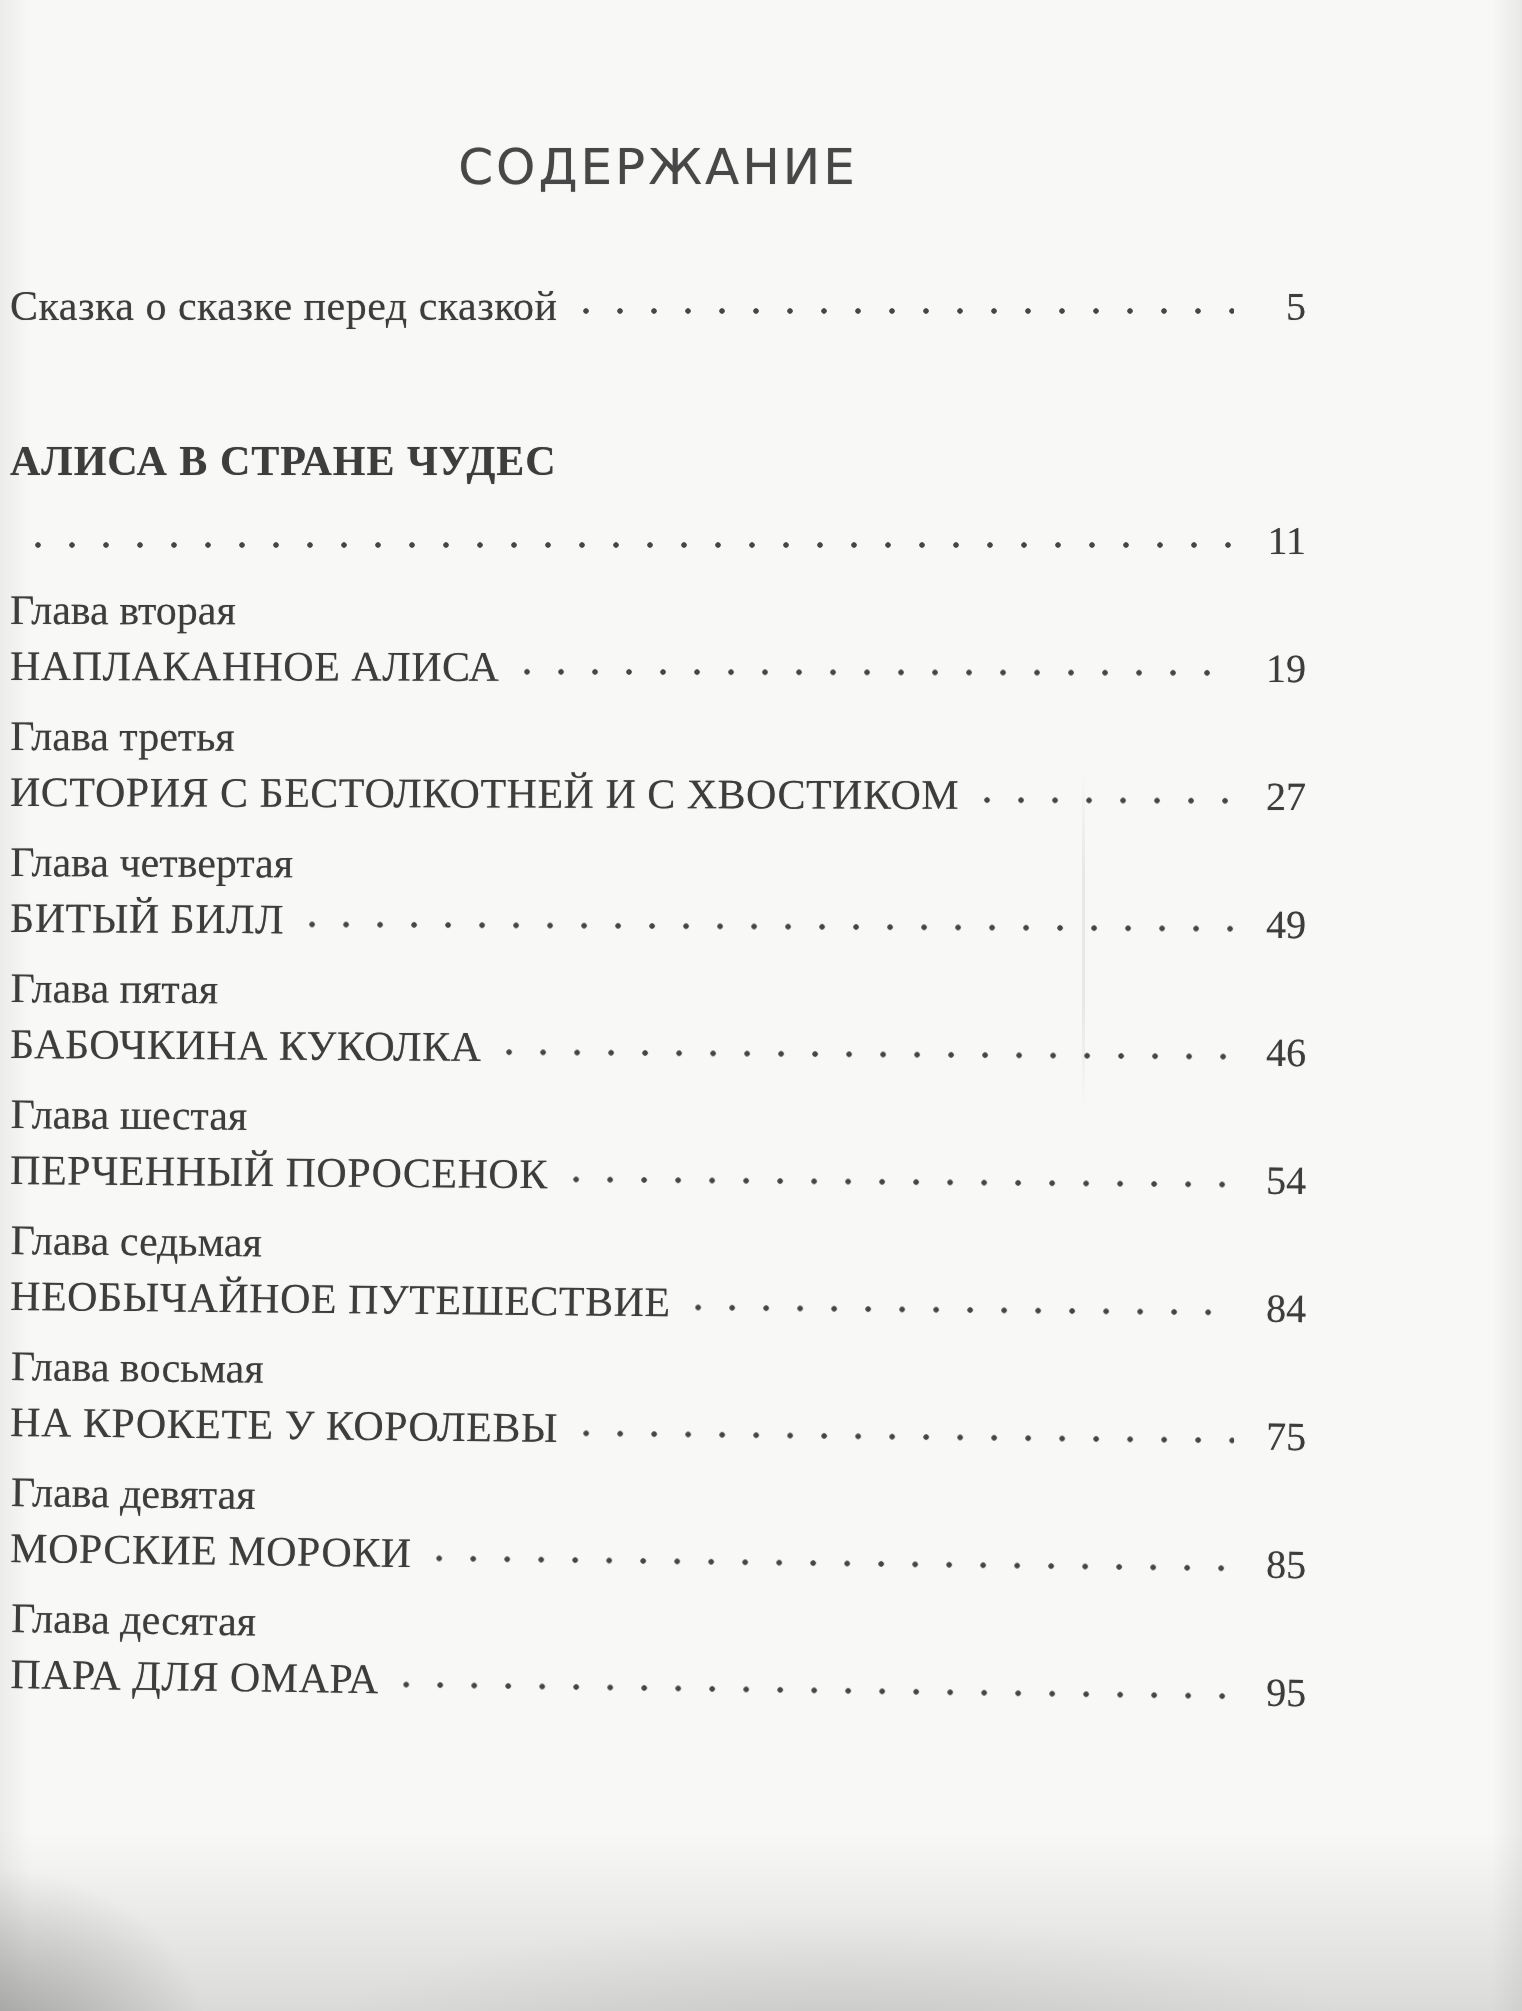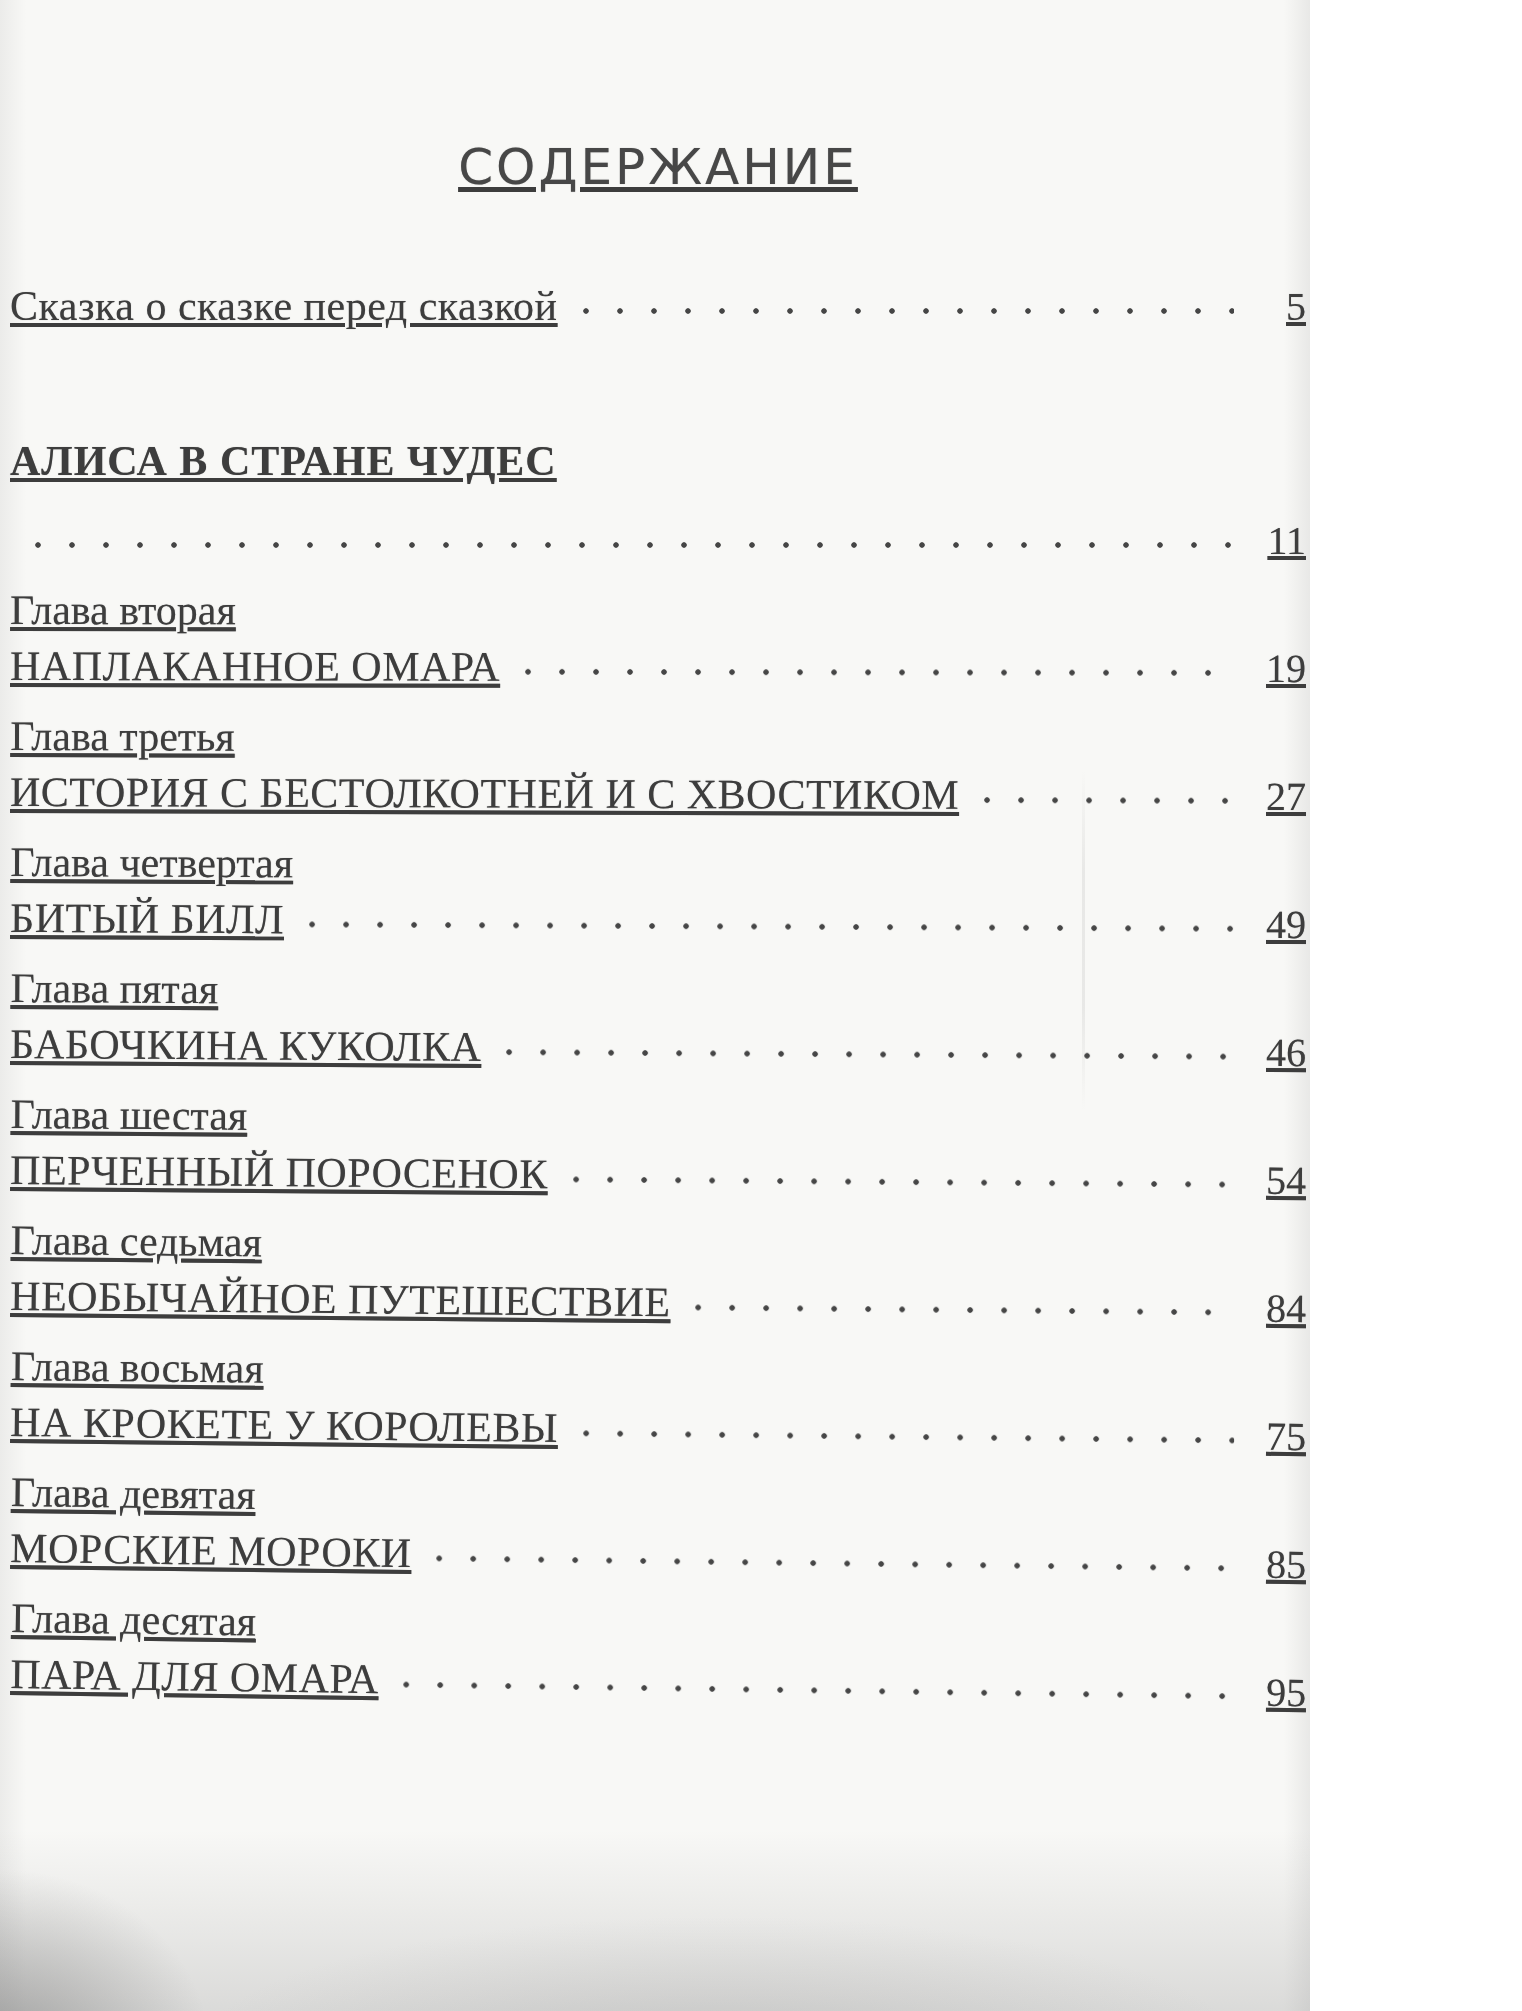--- a/index.html
+++ b/index.html
@@ -7,33 +7,32 @@
     padding: 0;
   }
   body {
     width: 1522px;
     height: 2011px;
     overflow: hidden;
     font-family: "Liberation Serif", "DejaVu Serif", serif;
   }
   .page {
     position: relative;
-    width: 1310px;
+    width: 1522px;
     height: 2011px;
     box-sizing: border-box;
     padding: 138px 0 0 10px;
     background-color: #f8f8f6;
     background-image:
       radial-gradient(ellipse 300px 260px at 0% 102%, rgba(105,105,105,0.50), rgba(105,105,105,0) 70%),
       radial-gradient(ellipse 700px 180px at 55% 102%, rgba(150,150,150,0.28), rgba(150,150,150,0) 75%),
       linear-gradient(to top, rgba(150,150,150,0.30), rgba(150,150,150,0) 9%),
       linear-gradient(to right, rgba(190,190,190,0.22), rgba(190,190,190,0) 2%),
       linear-gradient(to left, rgba(185,185,185,0.25), rgba(185,185,185,0) 2%);
     color: #3d3d3d;
-    text-decoration: underline;
   }
   
   .page::after {
     content: "";
     position: absolute;
     left: 1082px;
     top: 770px;
     width: 3px;
     height: 340px;
     background: linear-gradient(to bottom, rgba(160,160,160,0) 0%, rgba(160,160,160,0.18) 30%, rgba(160,160,160,0.18) 70%, rgba(160,160,160,0) 100%);
@@ -120,21 +119,21 @@
   <div class="entry" style="transform: rotate(0deg);">
     <div class="row">
       <span class="leader"></span>
       <span class="pagenum">11</span>
     </div>
   </div>
 
   <div class="entry" style="transform: rotate(0.09deg);">
     <div class="chapter-label">Глава вторая</div>
     <div class="row">
-      <span class="entry-title">НАПЛАКАННОЕ ОМАРА</span>
+      <span class="entry-title">НАПЛАКАННОЕ АЛИСА</span>
       <span class="leader"></span>
       <span class="pagenum">19</span>
     </div>
   </div>
 
   <div class="entry" style="transform: rotate(0.18deg);">
     <div class="chapter-label">Глава третья</div>
     <div class="row">
       <span class="entry-title">ИСТОРИЯ С БЕСТОЛКОТНЕЙ И С ХВОСТИКОМ</span>
       <span class="leader"></span>

